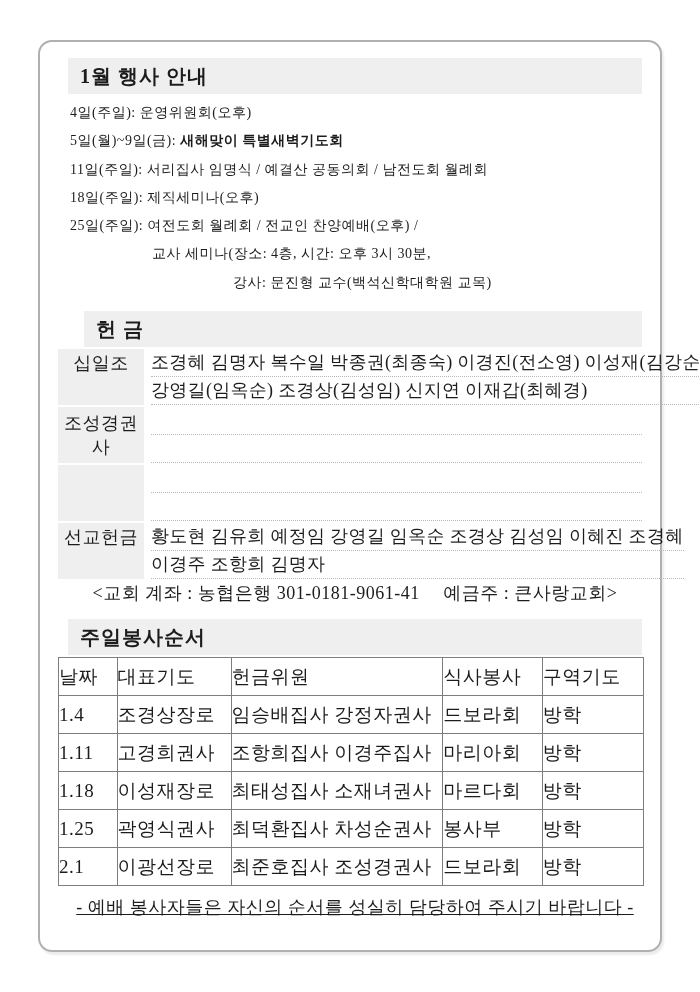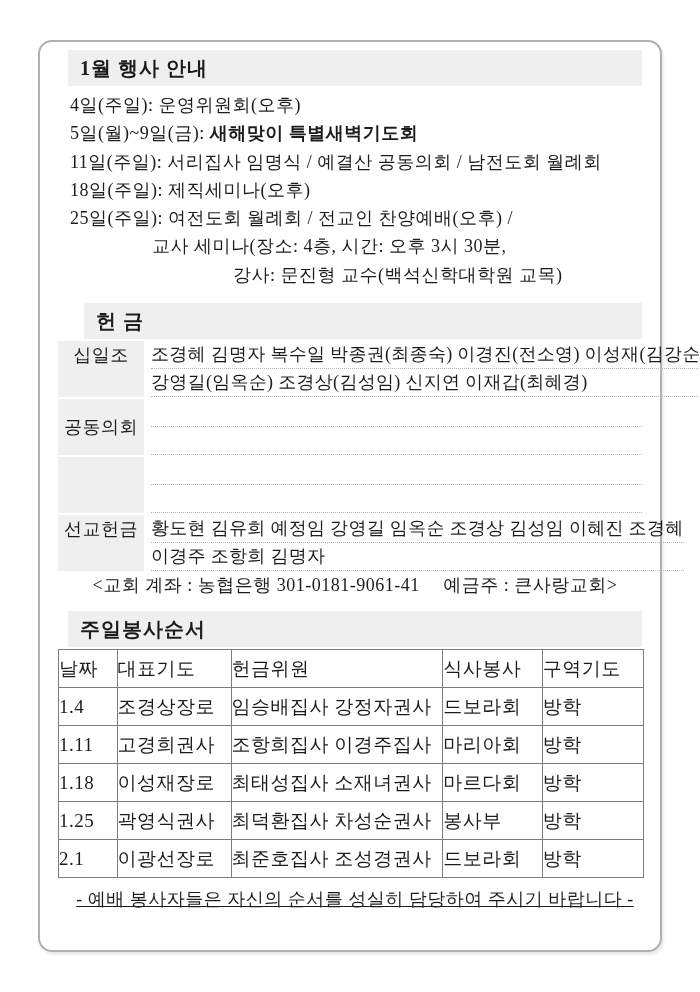--- a/index.html
+++ b/index.html
@@ -18,35 +18,35 @@
     position:relative;
   }
   .sheet{
     position:absolute;
     left:38px; top:40px;
     width:624px; height:912px;
     border:2px solid var(--card-border);
     border-radius:14px;
     box-shadow:2px 3px 2px rgba(0,0,0,0.08);
     background:#ffffff;
-    padding:8px 18px 12px 28px;
+    padding:16px 18px 12px 28px;
   }
   .bar{
     background:var(--bar-bg);
     font-size:20px;
     font-weight:bold;
     height:36px;
     line-height:36px;
     padding-left:12px;
     letter-spacing:1px;
   }
   
   .events{padding:5px 0 2px 2px;}
   .ev{
-    font-size:18px;
+    font-size:14px;
     line-height:28.3px;
     white-space:nowrap;
     letter-spacing:0.5px;
   }
   .ev .b{font-weight:bold;margin-top:20px;}
   .ind1{padding-left:82px;}
   .ind2{padding-left:163px;}
   
   .off-bar{margin-top:12px;margin-left:16px;}
   .off-table{margin:2px 0 0 -10px;width:calc(100% + 10px);}
@@ -136,21 +136,21 @@
         <div class="off-label lab-top">
             <span>십일조</span>
           </div>
         <div class="off-lines">
           <div class="off-line">조경혜 김명자 복수일 박종권(최종숙) 이경진(전소영) 이성재(김강순)</div>
           <div class="off-line">강영길(임옥순) 조경상(김성임) 신지연 이재갑(최혜경)</div>
         </div>
       </div>
       <div class="off-row">
         <div class="off-label lab-center">
-            <span>공동의회</span>
+            <span>조성경권사</span>
           </div>
         <div class="off-lines">
           <div class="off-line"></div>
           <div class="off-line"></div>
         </div>
       </div>
       <div class="off-row">
         <div class="off-label lab-center">
             <span></span>
           </div>

